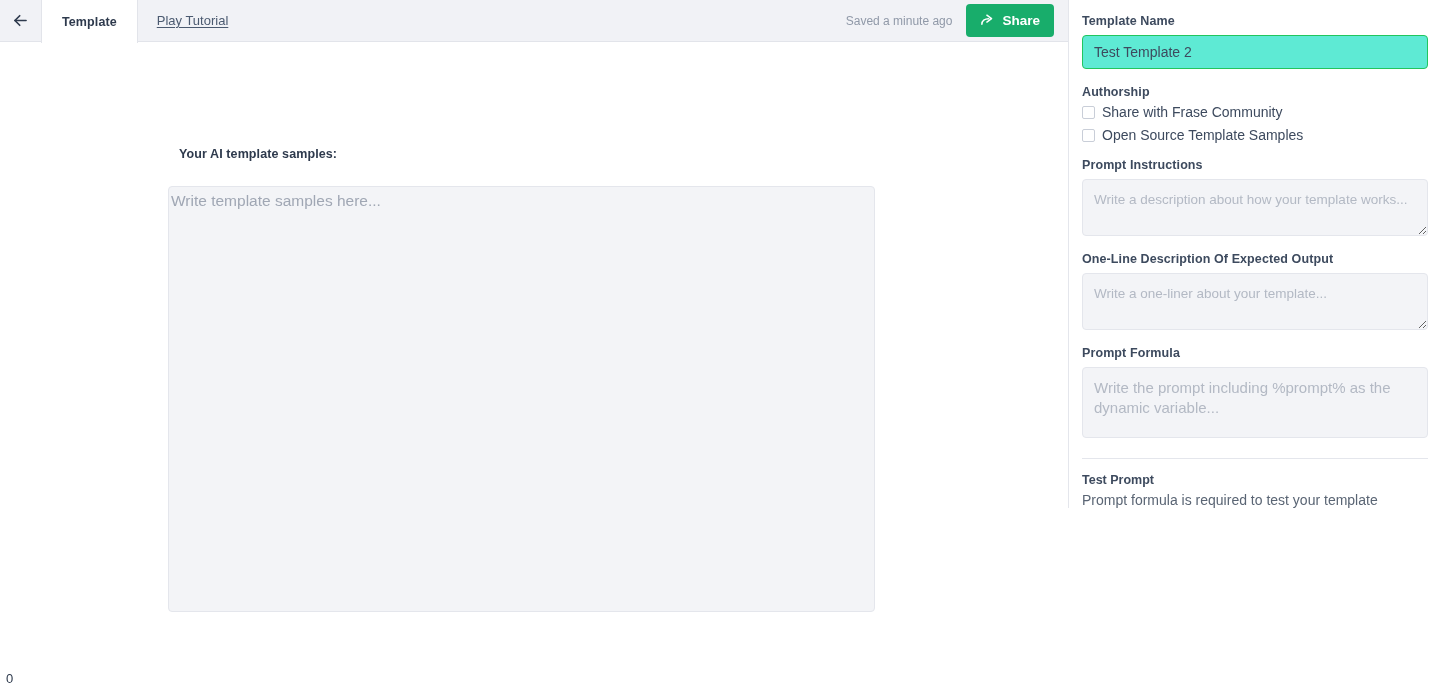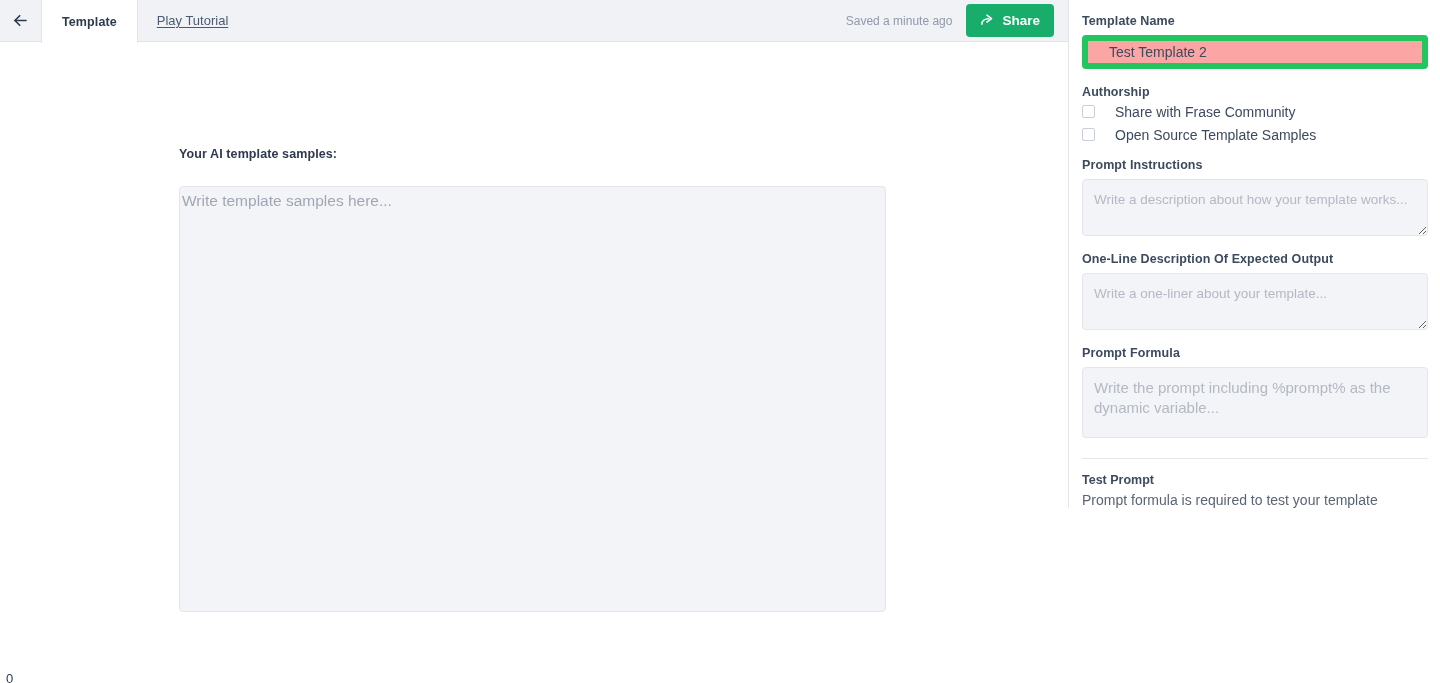--- a/index.html
+++ b/index.html
@@ -119,21 +119,21 @@
     position: absolute;
     left: 179px;
     top: 105px;
     font-size: 12.5px;
     font-weight: bold;
     color: #2e3a4d;
     letter-spacing: .1px;
   }
   .samples-area {
     position: absolute;
-    left: 179px;
+    left: 168px;
     top: 144px;
     width: 707px;
     height: 426px;
     background: #f3f4f7;
     border: 1px solid #e4e6ec;
     border-radius: 4px;
     font-size: 15.5px;
     color: #a0a7b4;
     font-family: "Liberation Sans", sans-serif;
     resize: none;
@@ -168,37 +168,37 @@
     color: #3d4a5e;
     letter-spacing: .1px;
     margin: 0 0 7px 0;
   }
   .field-label.tight { margin-bottom: 6px; }
 
   .text-input {
     display: block;
     width: 100%;
     height: 34px;
-    background: #fca5a5;
-    border: 6px solid #22c55e;
+    background: #5eead4;
+    border: 1px solid #22c55e;
     border-radius: 4px;
-    padding: 0 21px;
+    padding: 0 11px;
     font-size: 14px;
     color: #3d4a5e;
     font-family: "Liberation Sans", sans-serif;
     outline: none;
   }
   .text-input::placeholder { color: #b3b9c4; }
 
   .group { margin-bottom: 16px; }
 
   .check-row {
     display: flex;
-    align-items: flex-start;
-    gap: 20px;
+    align-items: center;
+    gap: 7px;
     margin-bottom: 9px;
     cursor: pointer;
   }
   .cbox {
     width: 13px;
     height: 13px;
     border: 1px solid #c9ced8;
     border-radius: 2px;
     background: #ffffff;
     flex: 0 0 13px;

